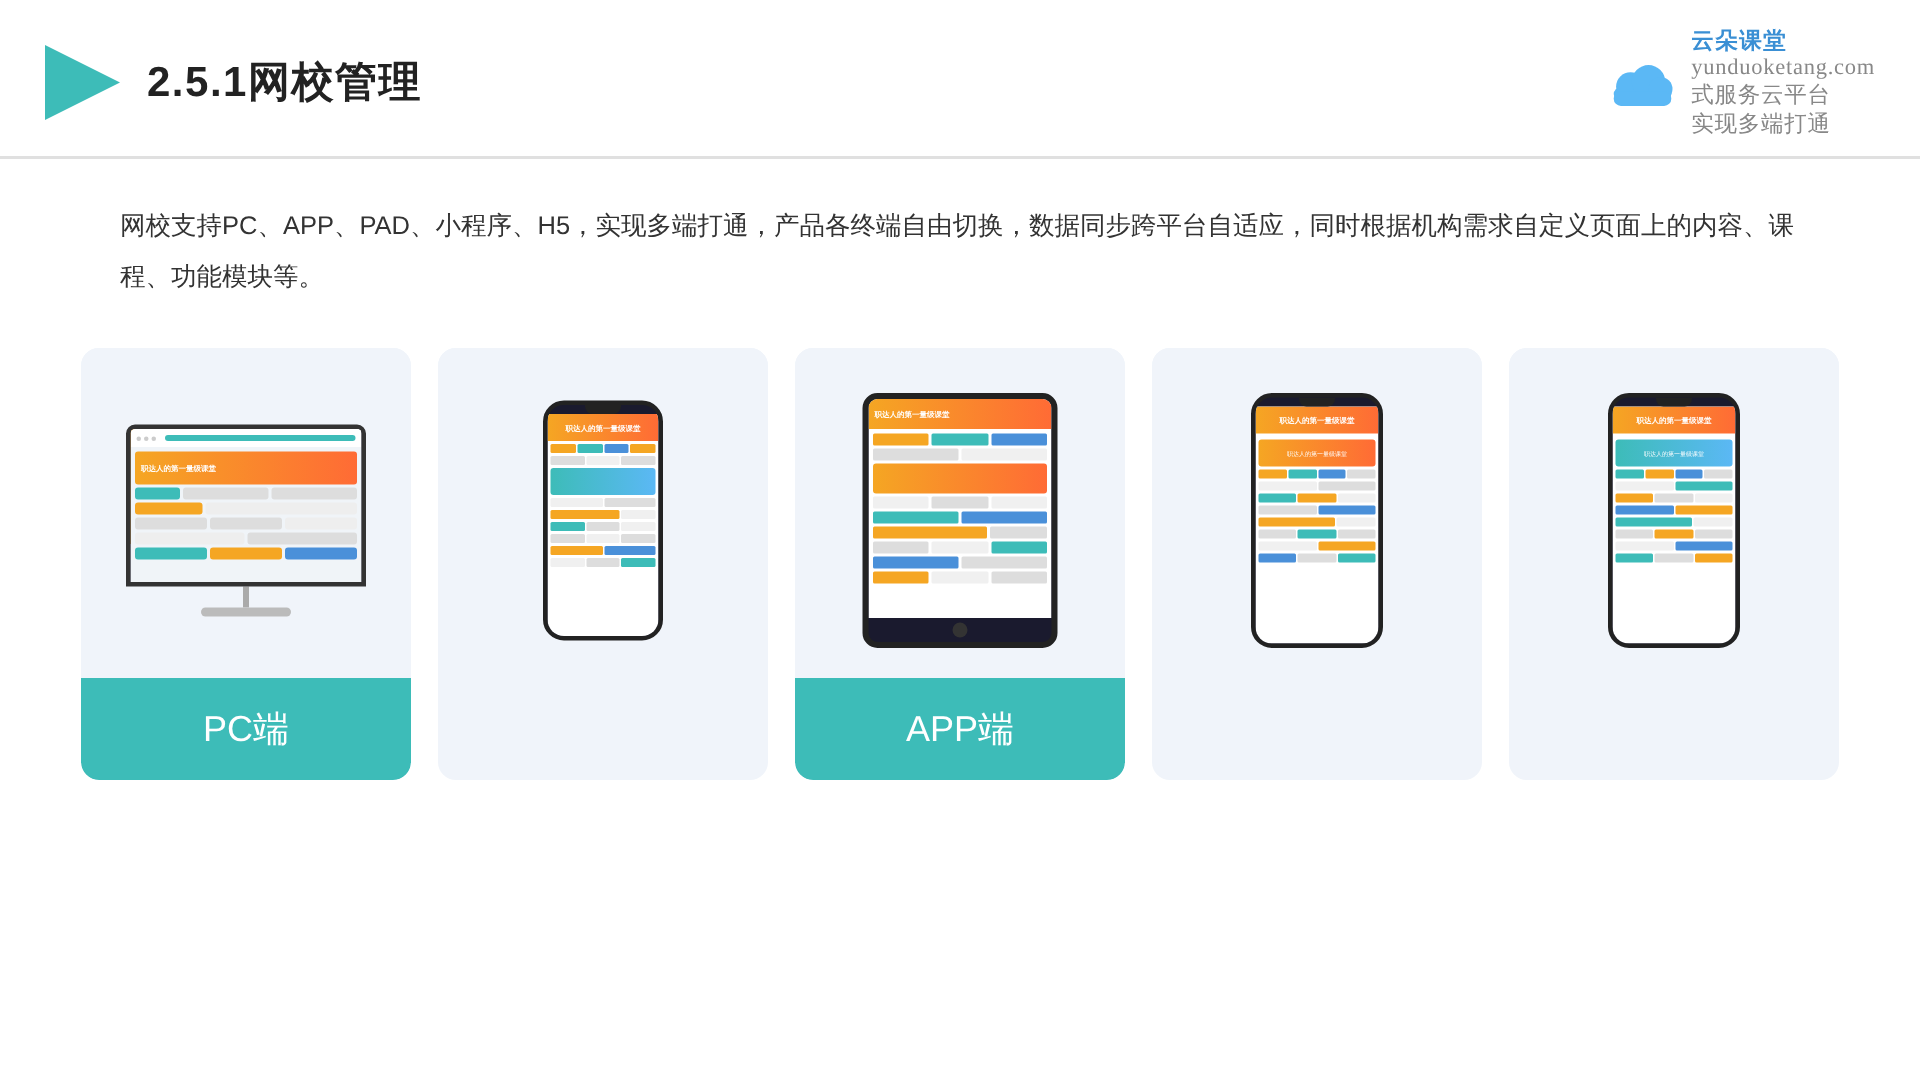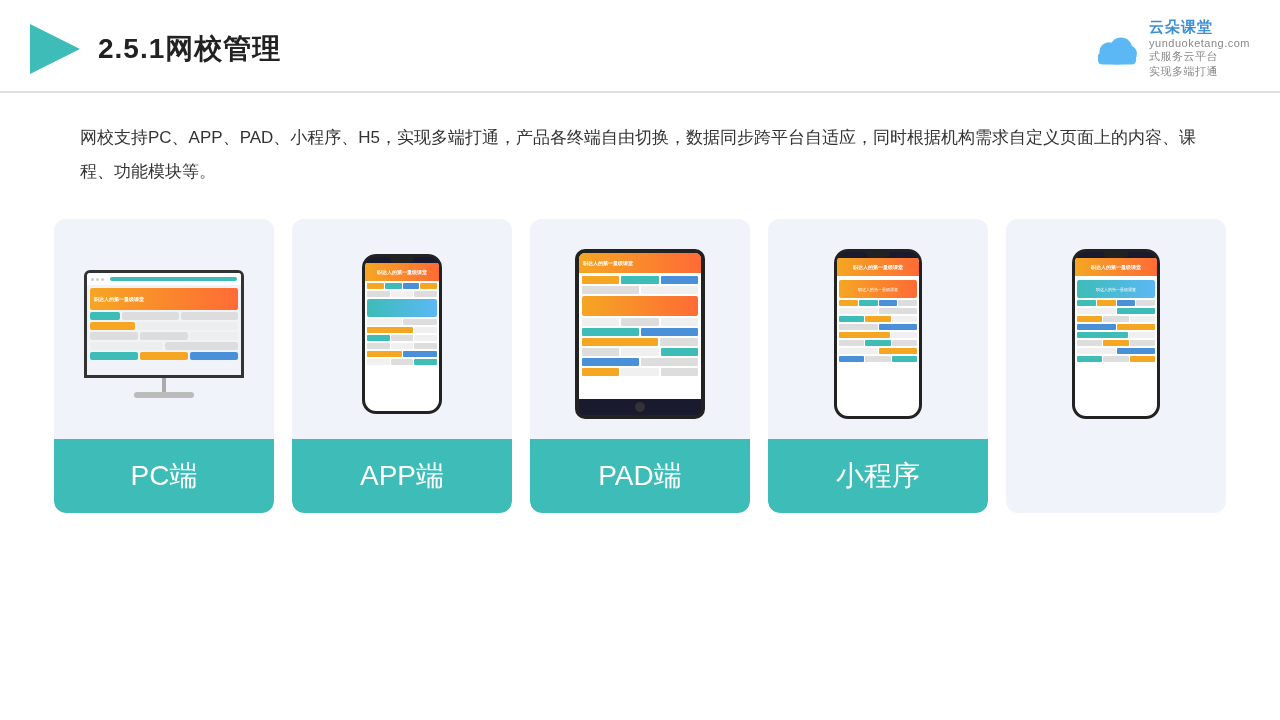--- a/index.html
+++ b/index.html
@@ -41,29 +41,30 @@
       gap: 8px;
     }
     .logo-cloud {
       width: 48px;
       height: 36px;
     }
     .logo-text-block {
       display: flex;
       flex-direction: column;
       align-items: flex-start;
+      font-family: Liberation Serif, serif;
     }
     .logo-main {
       font-size: 15px;
       font-weight: 700;
       color: #3a8fd4;
       letter-spacing: 1px;
     }
     .logo-sub {
-      font-size: 11px;
+      font-size: 15px;
       color: #888;
       letter-spacing: 0.5px;
     }
 
     
     .description {
       margin: 28px 80px 10px 80px;
       font-size: 17px;
       color: #333;
       line-height: 2;
@@ -92,21 +93,21 @@
       align-items: center;
       justify-content: center;
       background: #f0f4fa;
       padding: 20px 10px 10px 10px;
     }
     .card-label {
       width: 100%;
       background: #3dbcb8;
       color: #fff;
       text-align: center;
-      font-size: 28px;
+      font-size: 24px;
       font-weight: 500;
       padding: 18px 0;
       border-radius: 0 0 12px 12px;
       margin-top: auto;
     }
 
     
     
     .monitor {
       display: flex;
@@ -396,21 +397,20 @@
               <div class="phone-row">
                 <div class="phone-block pb-light"></div>
                 <div class="phone-block pb-gray"></div>
                 <div class="phone-block pb-teal"></div>
               </div>
             </div>
           </div>
         </div>
       </div>
     </div>
-    <div class="card-label">APP端</div>
   </div>
 
   <div class="card">
     <div class="card-image-area">
       <div>
         <div class="tablet-frame">
           <div class="tablet-screen">
             <div class="tablet-header">
               <div class="tablet-header-text">职达人的第一量级课堂</div>
             </div>
@@ -451,21 +451,21 @@
                 <div class="tablet-block tb-orange"></div>
                 <div class="tablet-block tb-light"></div>
                 <div class="tablet-block tb-gray"></div>
               </div>
             </div>
           </div>
           <div class="tablet-home-btn"></div>
         </div>
       </div>
     </div>
-    <div class="card-label">PAD端</div>
+    <div class="card-label">APP端</div>
   </div>
 
   <div class="card">
     <div class="card-image-area">
       <div class="phone">
         <div class="phone-frame phone-tall">
           <div class="phone-notch"></div>
           <div class="phone-screen">
             <div class="phone-screen-header">
               <div class="phone-screen-header-text">职达人的第一量级课堂</div>
@@ -509,21 +509,20 @@
               <div class="phone-row">
                 <div class="phone-block pb-blue"></div>
                 <div class="phone-block pb-gray"></div>
                 <div class="phone-block pb-teal"></div>
               </div>
             </div>
           </div>
         </div>
       </div>
     </div>
-    <div class="card-label">小程序</div>
   </div>
 
   <div class="card">
     <div class="card-image-area">
       <div class="phone">
         <div class="phone-frame phone-tall">
           <div class="phone-notch"></div>
           <div class="phone-screen">
             <div class="phone-screen-header">
               <div class="phone-screen-header-text">职达人的第一量级课堂</div>

